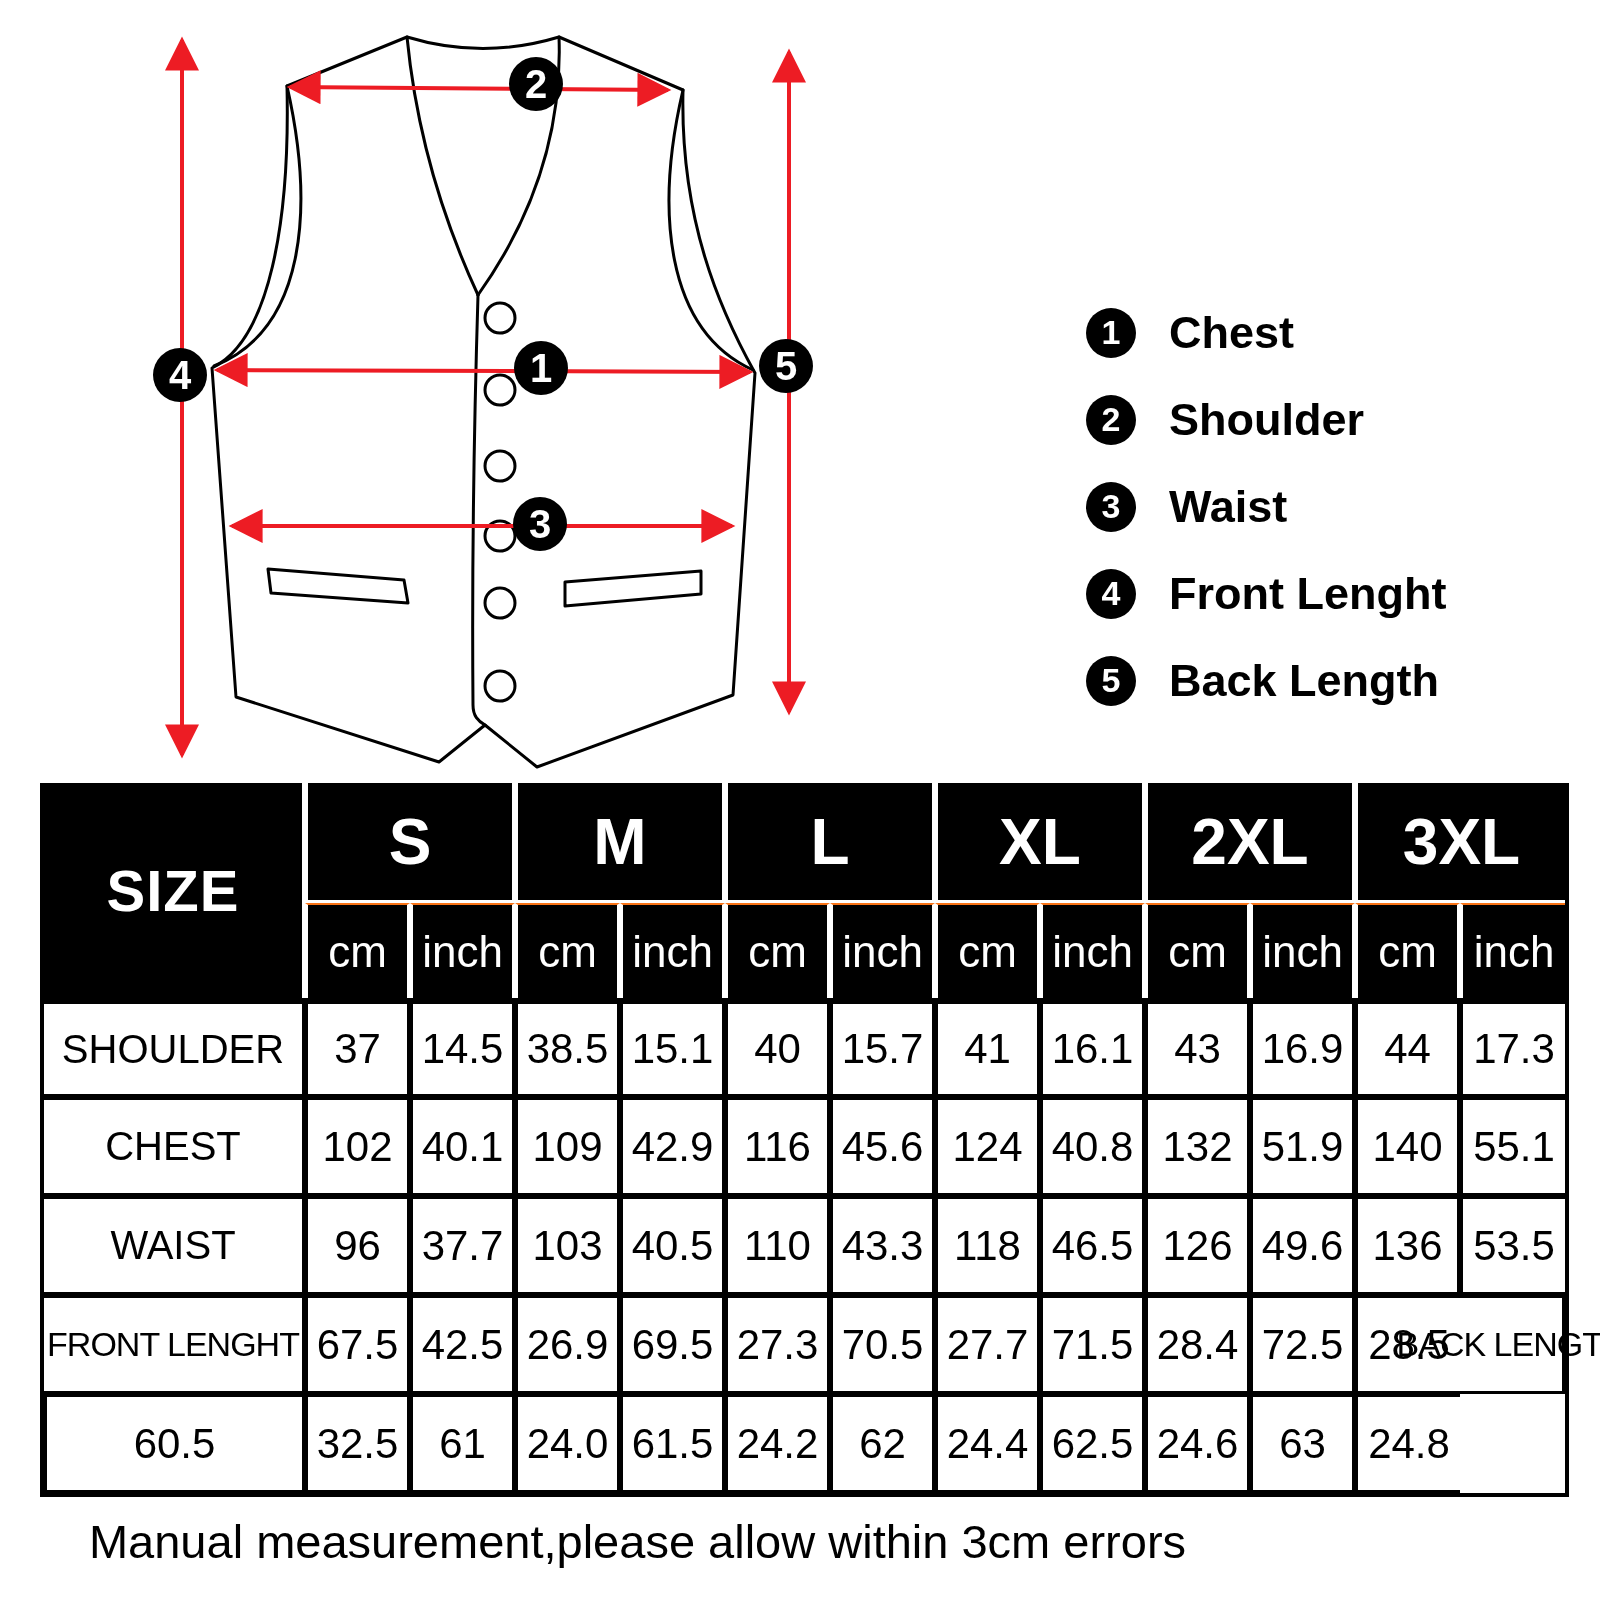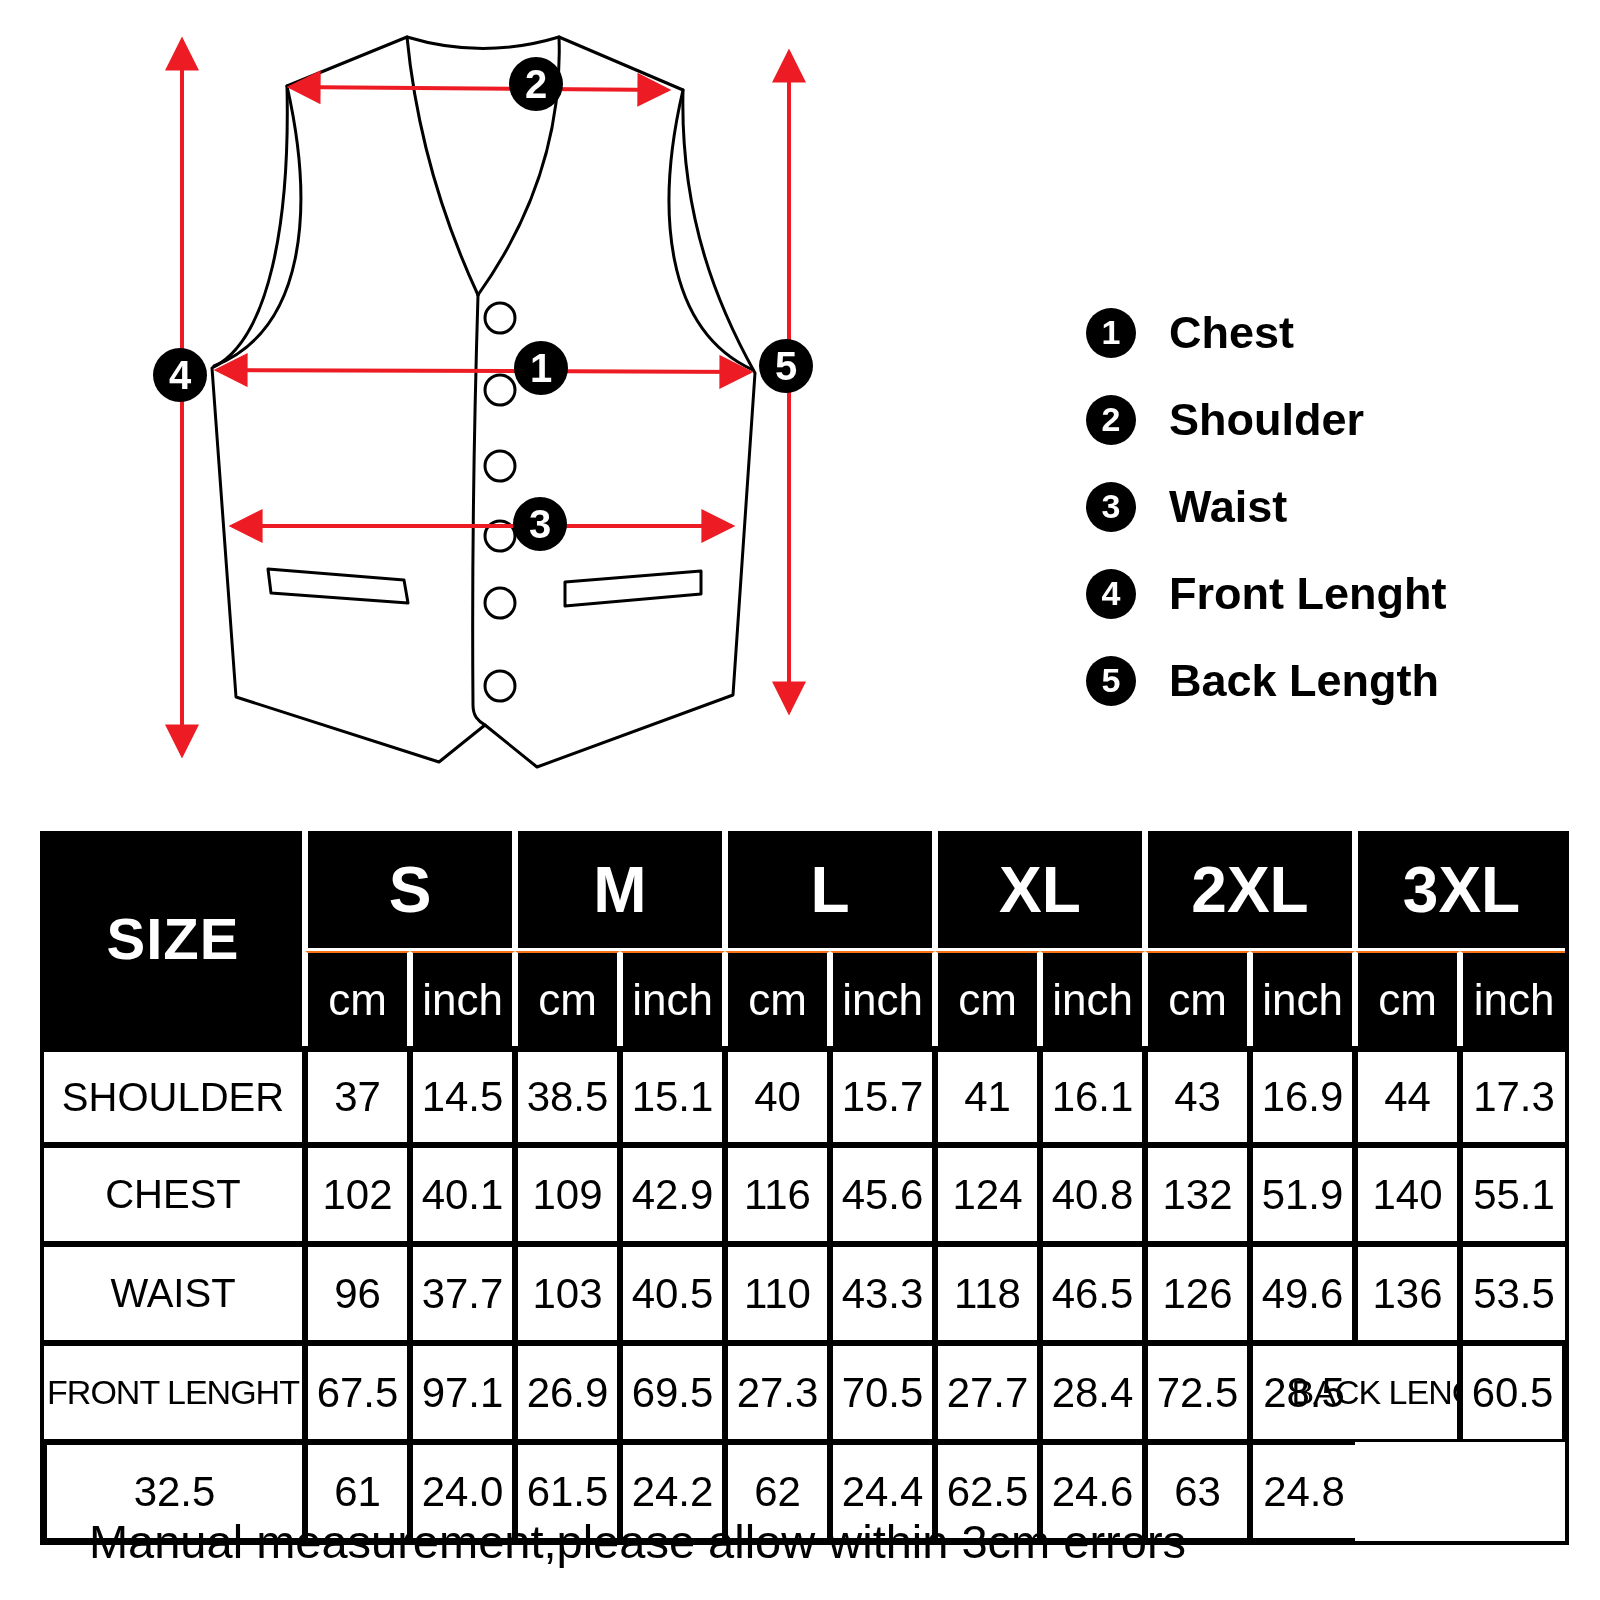--- a/index.html
+++ b/index.html
@@ -10,21 +10,21 @@
   .vest-svg{position:absolute;left:140px;top:10px;width:700px;height:780px;}
 
   
   .legend{position:absolute;left:1086px;top:289px;}
   .legend-item{display:flex;align-items:center;height:87px;}
   .num-badge{flex:0 0 50px;width:50px;height:50px;border-radius:50%;background:#000;color:#fff;
              font-size:34px;font-weight:700;display:flex;align-items:center;justify-content:center;}
   .legend-label{margin-left:33px;font-size:45px;font-weight:700;white-space:nowrap;}
 
   
-  .size-table{position:absolute;left:40px;top:831px;display:grid;
+  .size-table{position:absolute;left:40px;top:783px;display:grid;
               grid-template-columns:261px repeat(12,105px);
               grid-template-rows:120px 95px repeat(5,99px);
               border:4px solid #000;border-top:none;background:#fff;}
   .hc{background:#000;color:#fff;display:flex;align-items:center;justify-content:center;
       font-weight:700;border:3px solid #fff;border-top:none;box-sizing:border-box;}
   .hc.corner{grid-row:1/3;grid-column:1;font-size:58px;border-left:none;border-bottom:none;letter-spacing:1px;}
   .hc.size{grid-column:span 2;font-size:64px;}
   .hc.size.last{border-right:none;}
   .hc.unit{font-weight:400;font-size:44px;border-top:2px solid #f97316;border-bottom:none;}
   .hc.unit.last{border-right:none;}
@@ -176,26 +176,27 @@
     <div class="bd">43.3</div>
     <div class="bd">118</div>
     <div class="bd">46.5</div>
     <div class="bd">126</div>
     <div class="bd">49.6</div>
     <div class="bd">136</div>
     <div class="bd lastcol">53.5</div>
 
     <div class="bd rowhead tight">FRONT LENGHT</div>
     <div class="bd">67.5</div>
-    <div class="bd">97.1</div>
+    <div class="bd">42.5</div>
     <div class="bd">26.9</div>
     <div class="bd">69.5</div>
     <div class="bd">27.3</div>
     <div class="bd">70.5</div>
     <div class="bd">27.7</div>
+    <div class="bd">71.5</div>
     <div class="bd">28.4</div>
     <div class="bd">72.5</div>
     <div class="bd lastcol">28.5</div>
 
     <div class="bd rowhead tight">BACK LENGTH</div>
     <div class="bd">60.5</div>
     <div class="bd">32.5</div>
     <div class="bd">61</div>
     <div class="bd">24.0</div>
     <div class="bd">61.5</div>

